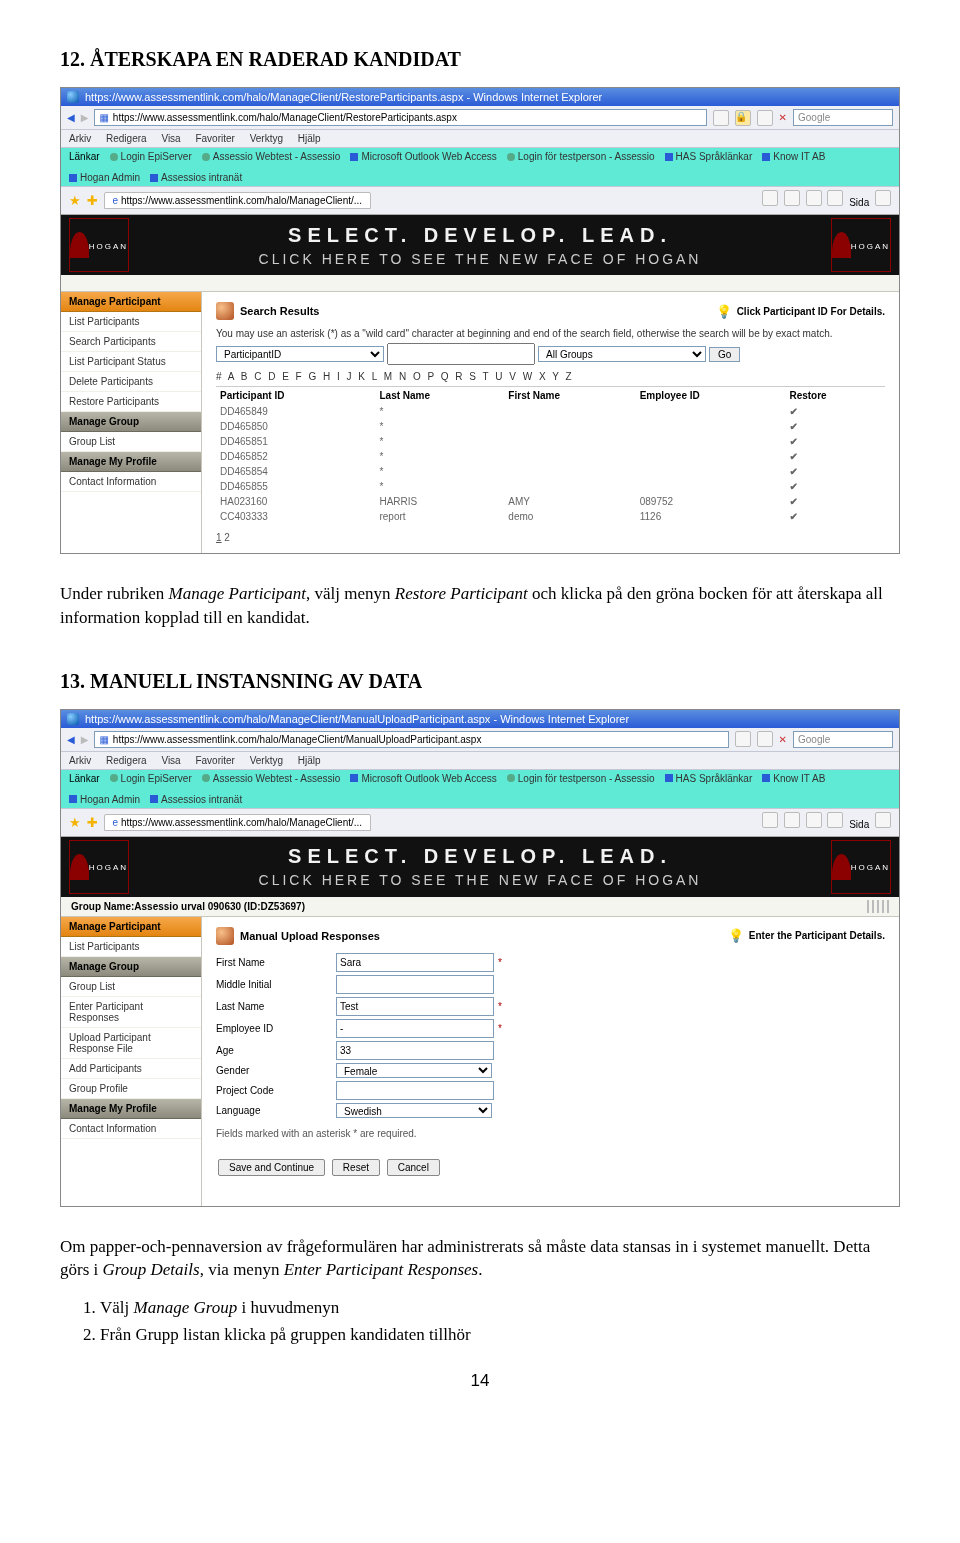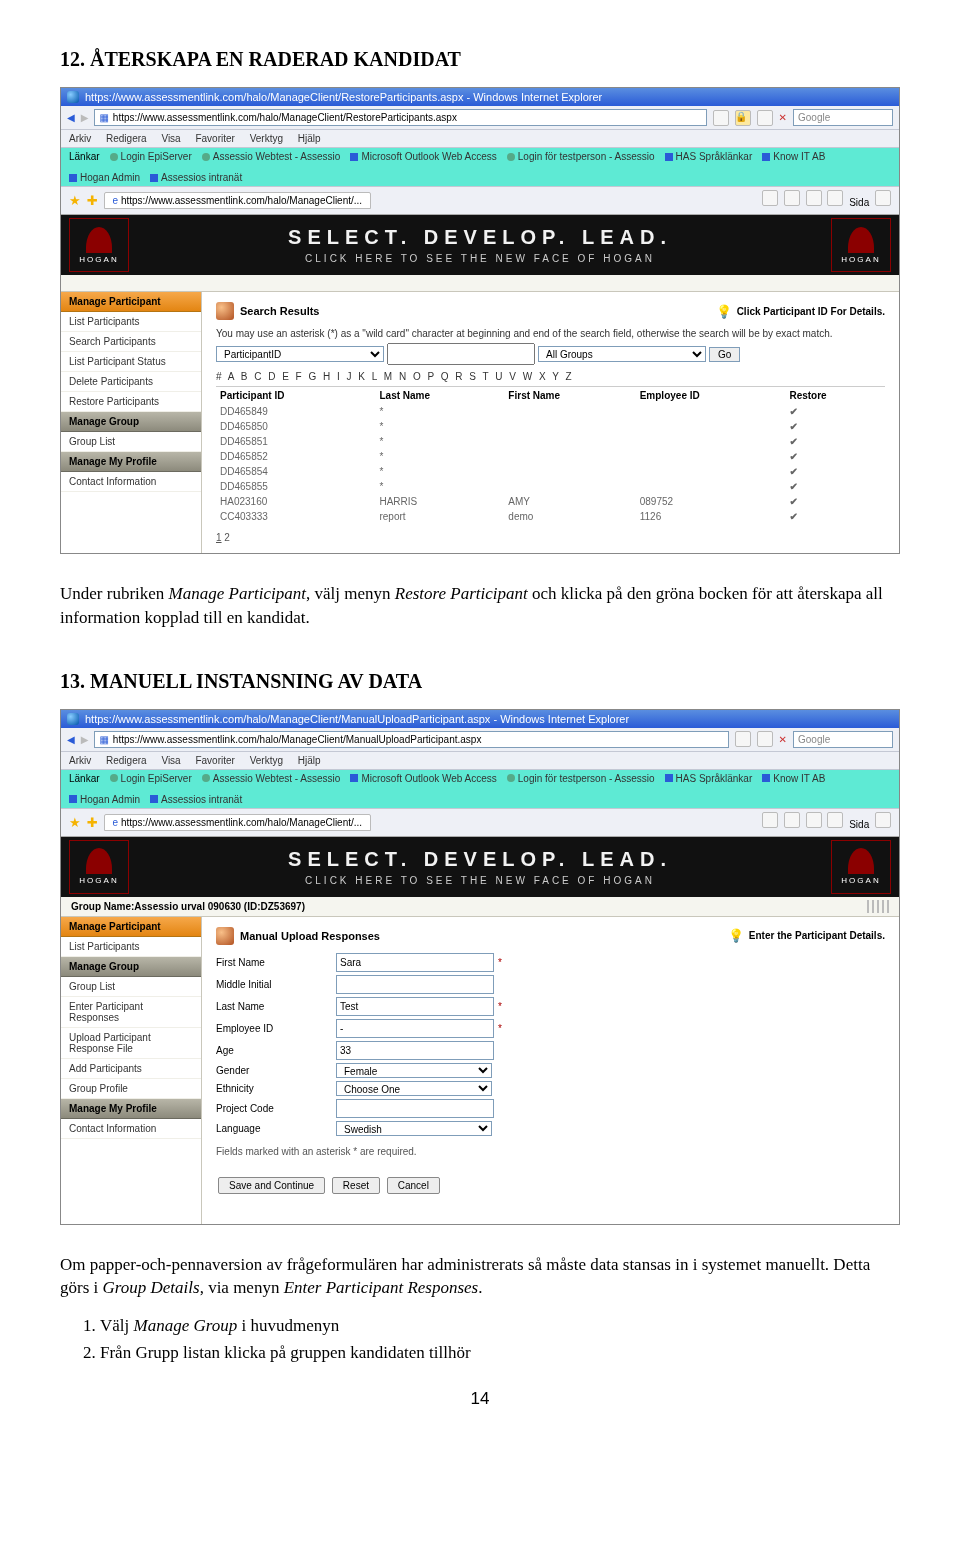--- a/index.html
+++ b/index.html
@@ -22,26 +22,26 @@
   .links .it{display:flex;align-items:center;gap:3px;color:#333}
   .links .dot{width:8px;height:8px;border-radius:50%;background:#5a8;display:inline-block}
   .links .pg{width:8px;height:8px;background:#2a5bd7;display:inline-block}
   .fav{background:#eef0f6;padding:3px 8px;border-bottom:1px solid #aaa;display:flex;align-items:center;justify-content:space-between}
   .fav .left{display:flex;align-items:center;gap:6px}
   .fav .star{color:#f5b301;font-size:13px}
   .fav .tab{background:#fff;border:1px solid #bbb;padding:2px 8px;border-radius:2px 2px 0 0}
   .fav .btns span{display:inline-block;width:14px;height:14px;border:1px solid #bbb;background:#f6f6f6;border-radius:2px;margin-left:3px}
   
   .banner{background:#111;color:#eee;height:60px;display:flex;align-items:center;justify-content:space-between;padding:0 8px}
-  .logo{width:58px;height:52px;background:#111;display:flex;flex-direction:column;align-items:center;justify-content:center;border:1px solid #8b0000}
+  .logo{width:58px;height:52px;background:#111;display:flex;align-items:center;justify-content:center;border:1px solid #8b0000}
   .logo .arch{width:26px;height:26px;background:#8b0000;border-radius:50% 50% 0 0/80% 80% 0 0}
   .logo .tx{font-size:8px;letter-spacing:2px;color:#fff;margin-top:2px}
   .bmid{text-align:center;flex:1}
   .bmid .bt{font-size:20px;letter-spacing:6px;font-weight:bold;color:#f2f2f2}
-  .bmid .bs{font-size:10px;letter-spacing:3px;color:#ccc;margin-top:4px}
+  .bmid .bs{font-size:14px;letter-spacing:3px;color:#ccc;margin-top:4px}
   
   .crumb{background:#f5f5ef;padding:4px 10px;border-bottom:1px solid #c9c7bb;display:flex;align-items:flex-end;justify-content:space-between;font-size:10px;font-weight:bold}
   .crumb .sq{width:12px;height:12px;border:1px solid #bbb;background:#fff;margin-left:3px}
   .main{display:flex;min-height:220px;background:#fff}
   .side{width:140px;border-right:1px solid #c9c7bb;font-size:10px}
   .side .hd{background:linear-gradient(#f6a84a,#e38512);color:#000;font-weight:bold;padding:4px 8px;border-bottom:1px solid #b57412}
   .side .gr{background:linear-gradient(#b8b6a8,#8c8a7c);color:#000;font-weight:bold;padding:4px 8px;border-bottom:1px solid #6b6a5f}
   .side .li{padding:4px 8px;color:#333;border-bottom:1px solid #f0efe8;cursor:pointer}
   .content{flex:1;padding:10px 14px}
   .cthead{display:flex;align-items:center;justify-content:space-between;margin-bottom:8px}
@@ -437,24 +437,20 @@
             </div>
             <div class="row">
               <span class="lab">Age</span>
               <input type="text" value="33" style="">
             </div>
             <div class="row">
               <span class="lab">Gender</span>
               <select style="width:156px"><option>Female</option></select>
             </div>
             <div class="row">
-              <span class="lab">Ethnicity</span>
-              <select style="width:156px"><option>Choose One</option></select>
-            </div>
-            <div class="row">
               <span class="lab">Project Code</span>
               <input type="text" value="" style="">
             </div>
             <div class="row">
               <span class="lab">Language</span>
               <select style="width:156px"><option>Swedish</option></select>
             </div>
           </div>
       <div class="frm">
             <div class="foot">Fields marked with an asterisk * are required.</div>

